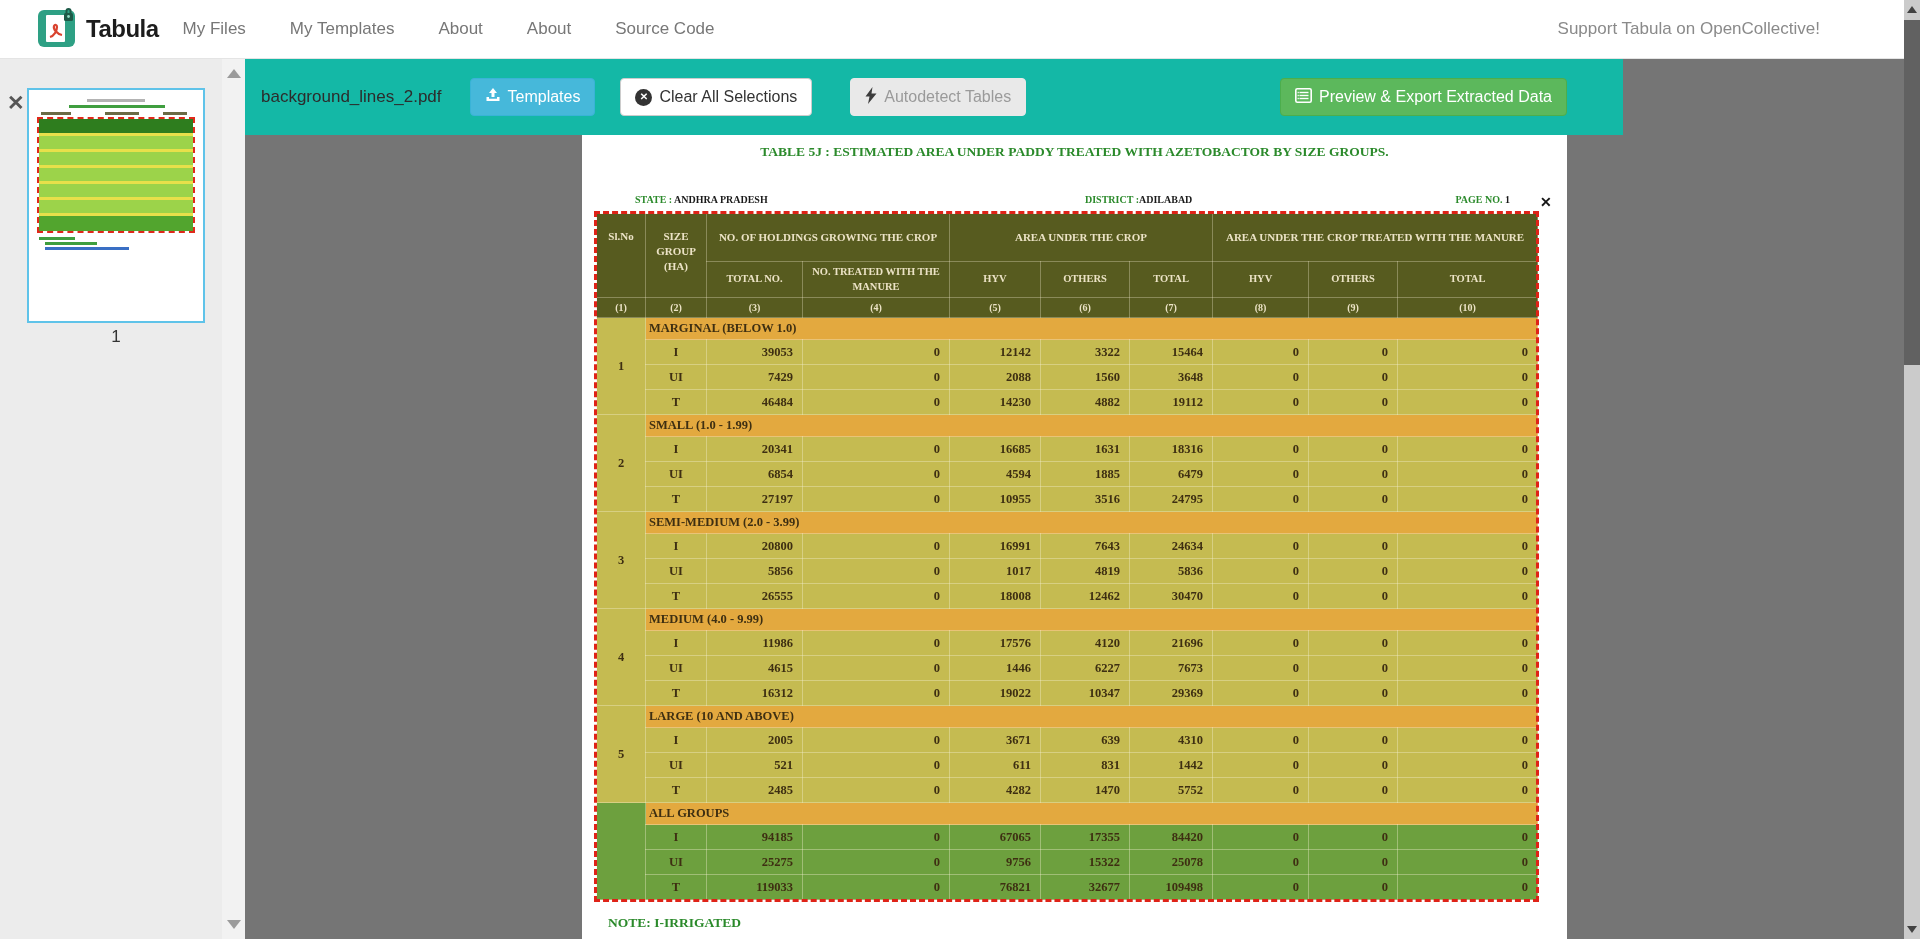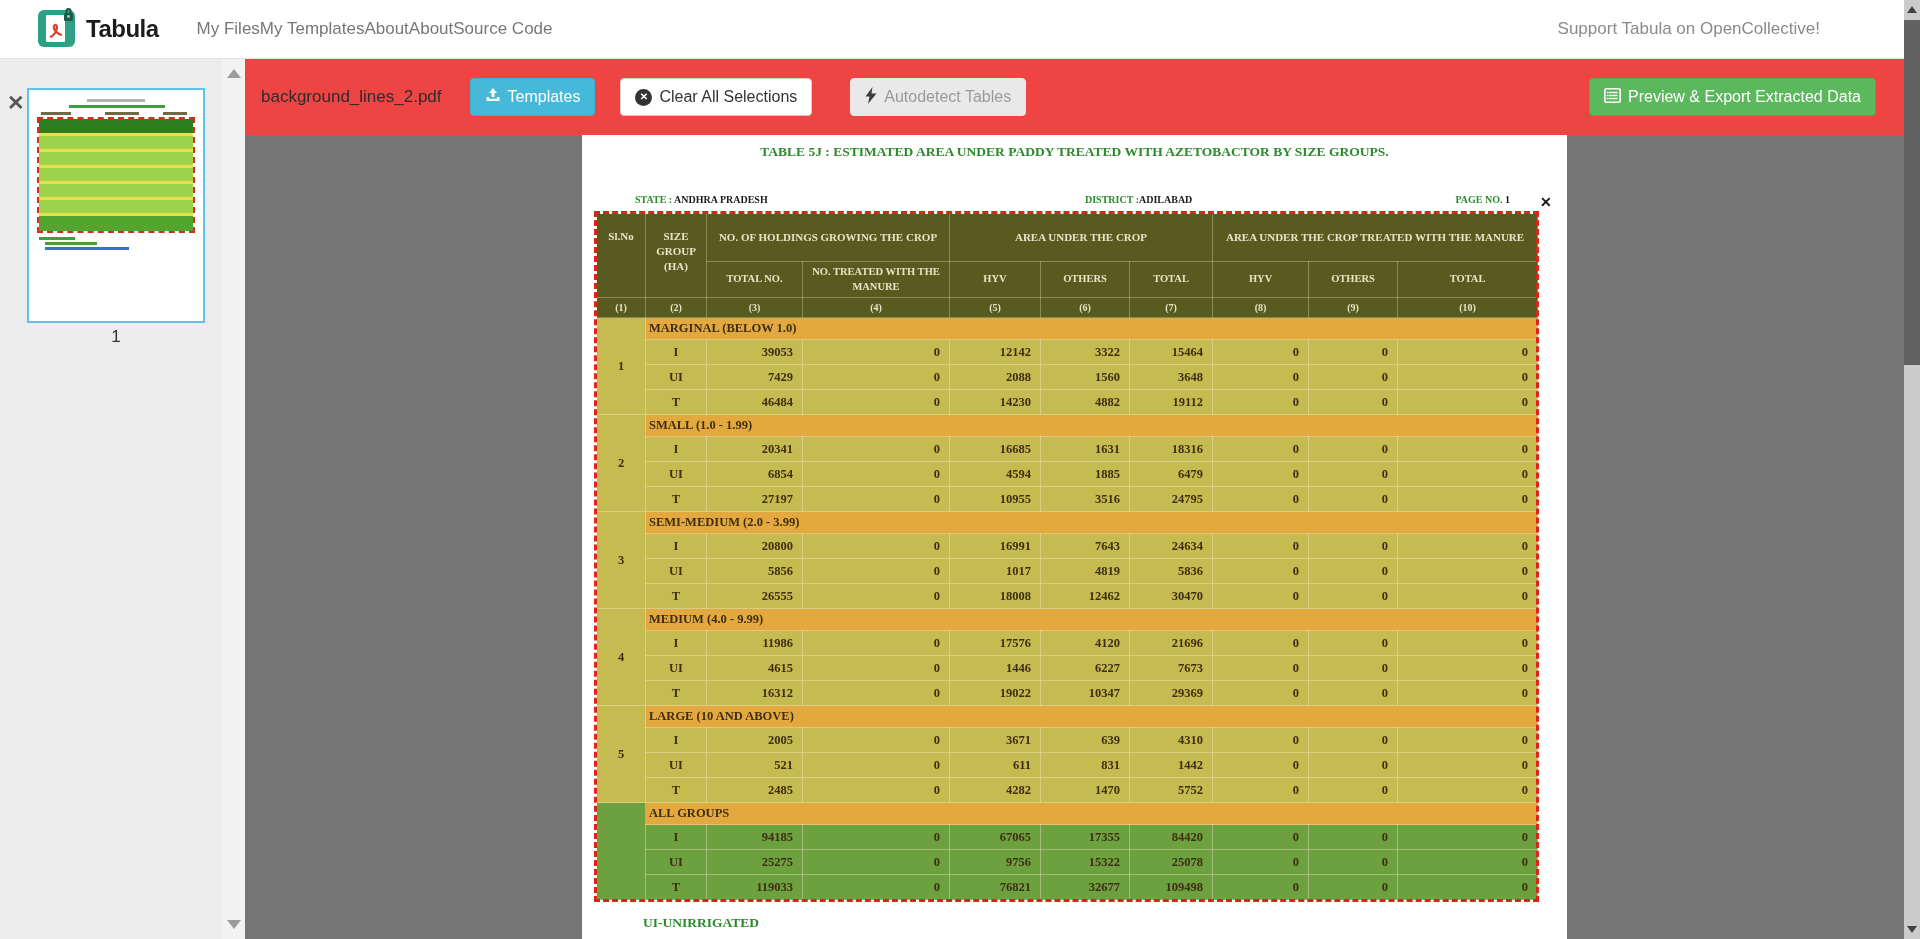--- a/index.html
+++ b/index.html
@@ -5,21 +5,21 @@
   * { margin:0; padding:0; box-sizing:border-box; }
   html,body { width:1920px; height:939px; overflow:hidden; }
   body { font-family:"Liberation Sans", sans-serif; background:#fff; }
   .app { position:relative; width:1920px; height:939px; overflow:hidden; background:#757575; }
 
   
   .navbar { position:absolute; left:0; top:0; width:1904px; height:59px; background:#fff;
             border-bottom:1px solid #e4e4e4; display:flex; align-items:center; z-index:30; }
   .brand { display:flex; align-items:center; gap:10px; margin-left:38px; cursor:pointer; }
   .brand-text { font-size:24px; font-weight:bold; color:#1c1c1c; letter-spacing:-0.5px; }
-  .nav-links { display:flex; margin-left:38px; }
+  .nav-links { display:flex; gap:44px; margin-left:24px; }
   .nav-links a { color:#777; font-size:17px; text-decoration:none; cursor:pointer; }
   .support { margin-left:auto; margin-right:84px; color:#8a8a8a; font-size:17px; cursor:pointer; }
 
   
   .sidebar { position:absolute; left:0; top:59px; width:245px; height:880px; background:#ececec; z-index:20; }
   .side-scroll { position:absolute; right:0; top:0; width:23px; height:100%; background:#f2f2f2; }
   .tri-up, .tri-down { position:absolute; left:5px; width:0; height:0;
         border-left:7px solid transparent; border-right:7px solid transparent; cursor:pointer; }
   .tri-up   { top:10px;    border-bottom:9px solid #9b9b9b; }
   .tri-down { bottom:10px; border-top:9px solid #9b9b9b; }
@@ -41,30 +41,30 @@
   .m-rows { height:13px; background:#9cd34a; }
   .m-allg { height:15px; background:#52a52e; }
   .mini-sel { position:absolute; left:-2px; top:-2px; right:-2px; bottom:-2px;
               border:2px dashed #e0291a; pointer-events:none; }
   .mini-notes div { position:absolute; height:3px; background:#3f9e3f; }
   .mn1 { left:10px; top:147px; width:36px; }
   .mn2 { left:16px; top:152px; width:52px; }
   .mn3 { left:16px; top:157px; width:84px; background:#3a6fc4 !important; }
 
   
-  .toolbar { position:absolute; left:245px; top:59px; width:1659px; height:76px; background:#ef4444;
+  .toolbar { position:absolute; left:245px; top:59px; width:1378px; height:76px; background:#14b8a6;
              display:flex; align-items:center; z-index:25; }
   .filename { margin-left:16px; margin-right:28px; font-size:17px; color:#2c2c2c; }
   .btn { display:inline-flex; align-items:center; gap:7px; height:38px; padding:0 14px;
          border-radius:4px; font-size:16px; cursor:pointer; border:1px solid transparent;
          font-family:"Liberation Sans", sans-serif; }
   .btn-info    { background:#46b8da; border-color:#39b3d7; color:#fff; }
   .btn-default { background:#fff; border-color:#ccc; color:#333; margin-left:25px; }
   .btn-disabled{ background:#e9e9e9; border-color:#e9e9e9; color:#9a9a9a; margin-left:38px; cursor:default; }
-  .btn-success { background:#5cb85c; border-color:#4cae4c; color:#fff; margin-left:auto; margin-right:28px; }
+  .btn-success { background:#5cb85c; border-color:#4cae4c; color:#fff; margin-left:auto; margin-right:56px; }
   .icon-clear { display:inline-flex; align-items:center; justify-content:center; width:17px; height:17px;
                 border-radius:50%; background:#333; color:#fff; font-size:10px; font-weight:bold; line-height:1; }
 
   
   .docarea { position:absolute; left:245px; top:135px; width:1659px; height:804px; background:#757575; overflow:hidden; }
   .page { position:absolute; left:337px; top:0; width:985px; height:900px; background:#fff;
           font-family:"Liberation Serif", serif; font-weight:bold; }
   .doc-title { margin-top:9px; text-align:center; color:#2b8a2b; font-size:13.5px; }
   .doc-meta { position:relative; margin-top:34px; height:17px; font-size:10px; color:#1a1a1a; }
   .doc-meta .green { color:#2b8a2b; }
@@ -496,20 +496,21 @@
                 <td class="num">0</td>
                 <td class="num">0</td>
               </tr>
             </tbody>
         </table>
         <div class="selection"></div>
         <div class="sel-close">✕</div>
       </div>
 
       <div class="note">
+        <div>NOTE: I-IRRIGATED</div>
         <div class="indent">UI-UNIRRIGATED</div>
       </div>
     </div>
   </div>
 
   <div class="winscroll">
     <div class="ws-up"></div>
     <div class="ws-thumb"></div>
     <div class="ws-down"></div>
   </div>

